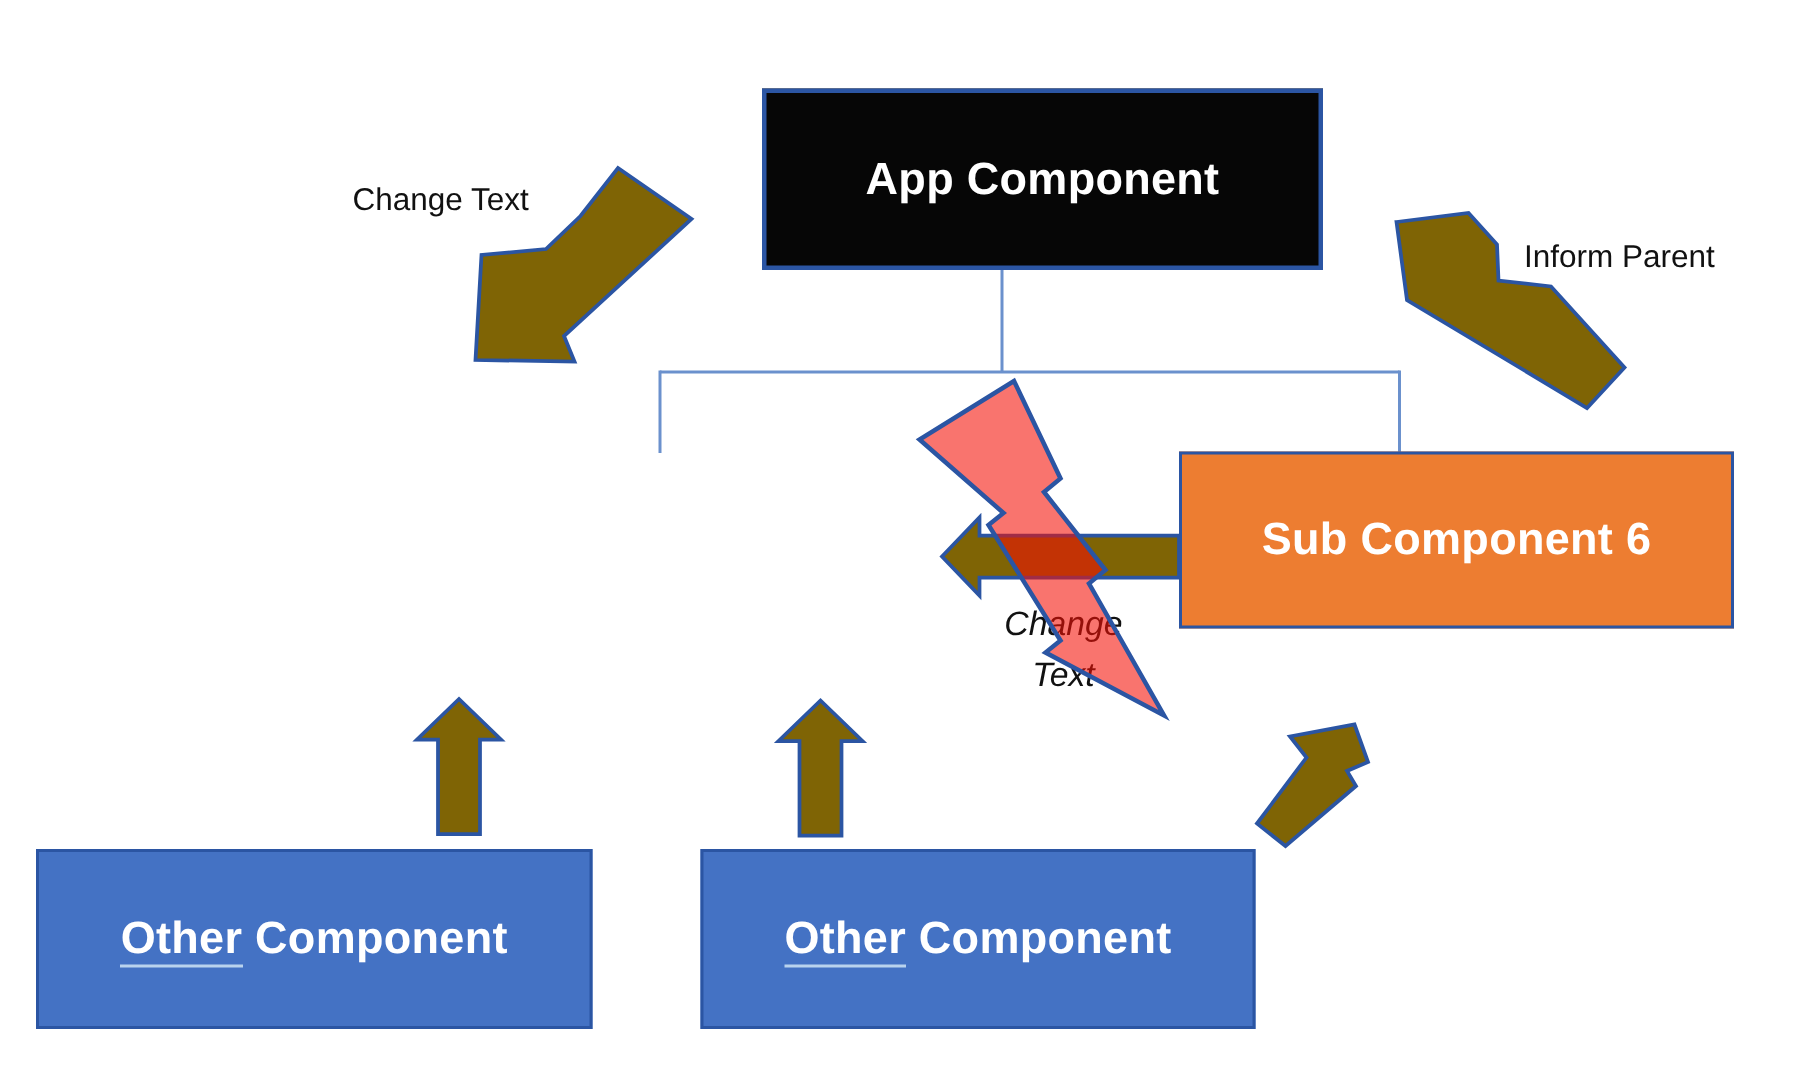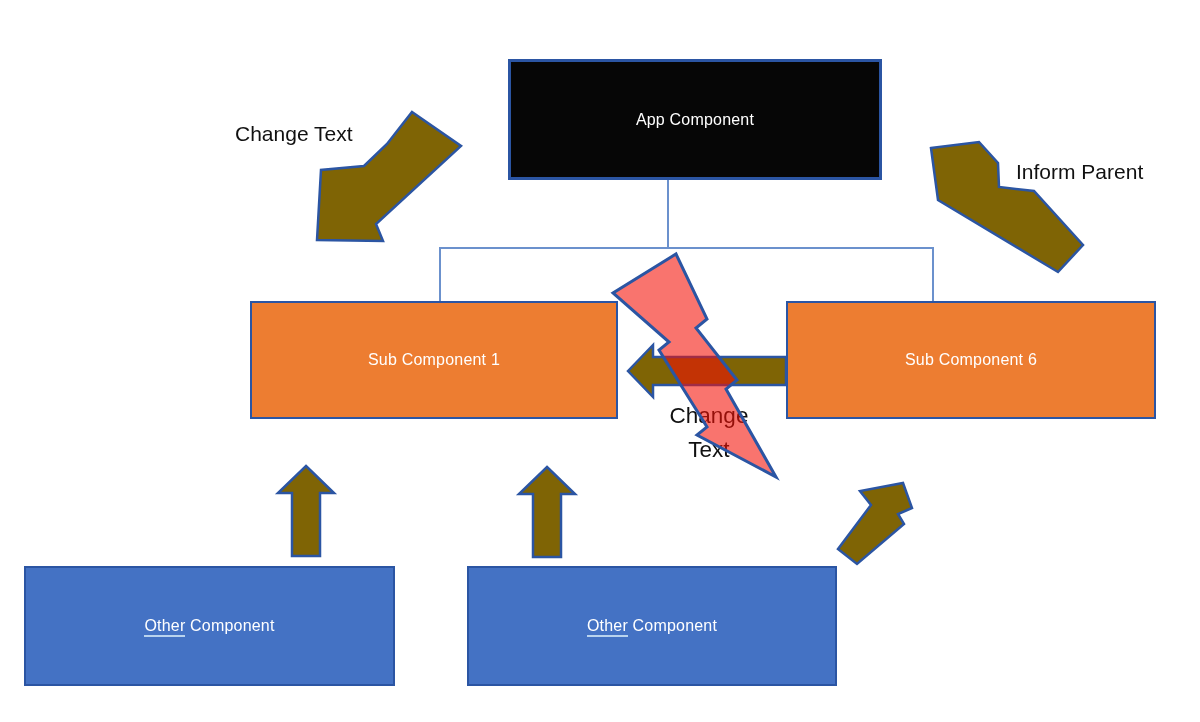--- a/index.html
+++ b/index.html
@@ -4,34 +4,34 @@
 <style>
   html,body{margin:0;padding:0;background:#ffffff;}
   #canvas{
     position:relative;width:1200px;height:722px;overflow:hidden;
     background:#ffffff;font-family:"Liberation Sans",sans-serif;
   }
   .layer{position:absolute;left:0;top:0;width:1200px;height:722px;pointer-events:none;}
   .node{
     position:absolute;display:flex;align-items:center;justify-content:center;
     box-sizing:border-box;border:3px solid #2b55a3;color:#ffffff;
-    font-size:16px;letter-spacing:.2px;
+    font-size:30px;letter-spacing:.2px;font-weight:bold;
   }
   .app-node{left:508px;top:59px;width:374px;height:121px;background:#060606;}
   .sub1-node{left:250px;top:301px;width:368px;height:118px;background:#ED7D31;border-width:2.5px;}
   .sub2-node{left:786px;top:301px;width:370px;height:118px;background:#ED7D31;border-width:2.5px;}
   .other1-node{left:24px;top:566px;width:371px;height:120px;background:#4472C4;border-width:2.5px;}
   .other2-node{left:467px;top:566px;width:370px;height:120px;background:#4472C4;border-width:2.5px;}
   .underlined{border-bottom:2px solid #b9d3ee;padding-bottom:1px;}
   .annotation{
     position:absolute;color:#111111;font-size:21px;white-space:nowrap;
   }
   .annotation.middle{
     left:639px;top:399px;width:140px;text-align:center;
-    white-space:normal;line-height:34px;font-size:22.5px;
+    white-space:normal;line-height:34px;font-size:22.5px;font-style:italic;
   }
   .olive{stroke:#2B55A3;stroke-width:2.5;stroke-linejoin:miter;}
   .bolt{stroke:#2B55A3;stroke-width:3;stroke-linejoin:miter;fill-opacity:0.58;}
   .connector{stroke-width:2;fill:none;}
 </style>
 </head>
 <body>
 
 <div id="canvas">
 
@@ -39,23 +39,20 @@
     <line class="connector" x1="668" y1="180" x2="668" y2="248" stroke="#6B91CD"></line>
     <line class="connector" x1="440" y1="248" x2="933" y2="248" stroke="#6B91CD"></line>
     <line class="connector" x1="440" y1="247" x2="440" y2="302" stroke="#6B91CD"></line>
     <line class="connector" x1="933" y1="247" x2="933" y2="302" stroke="#6B91CD"></line>
   </svg>
 
   <div class="node app-node">
     <span>App Component</span>
   </div>
 
-  <div class="node sub1-node">
-    <span>Sub Component 1</span>
-  </div>
 
   <div class="node sub2-node">
     <span>Sub Component 6</span>
   </div>
 
   <div class="node other1-node">
     <span>
       <span class="underlined">Other</span>&nbsp;<span>Component</span>
     </span>
   </div>

